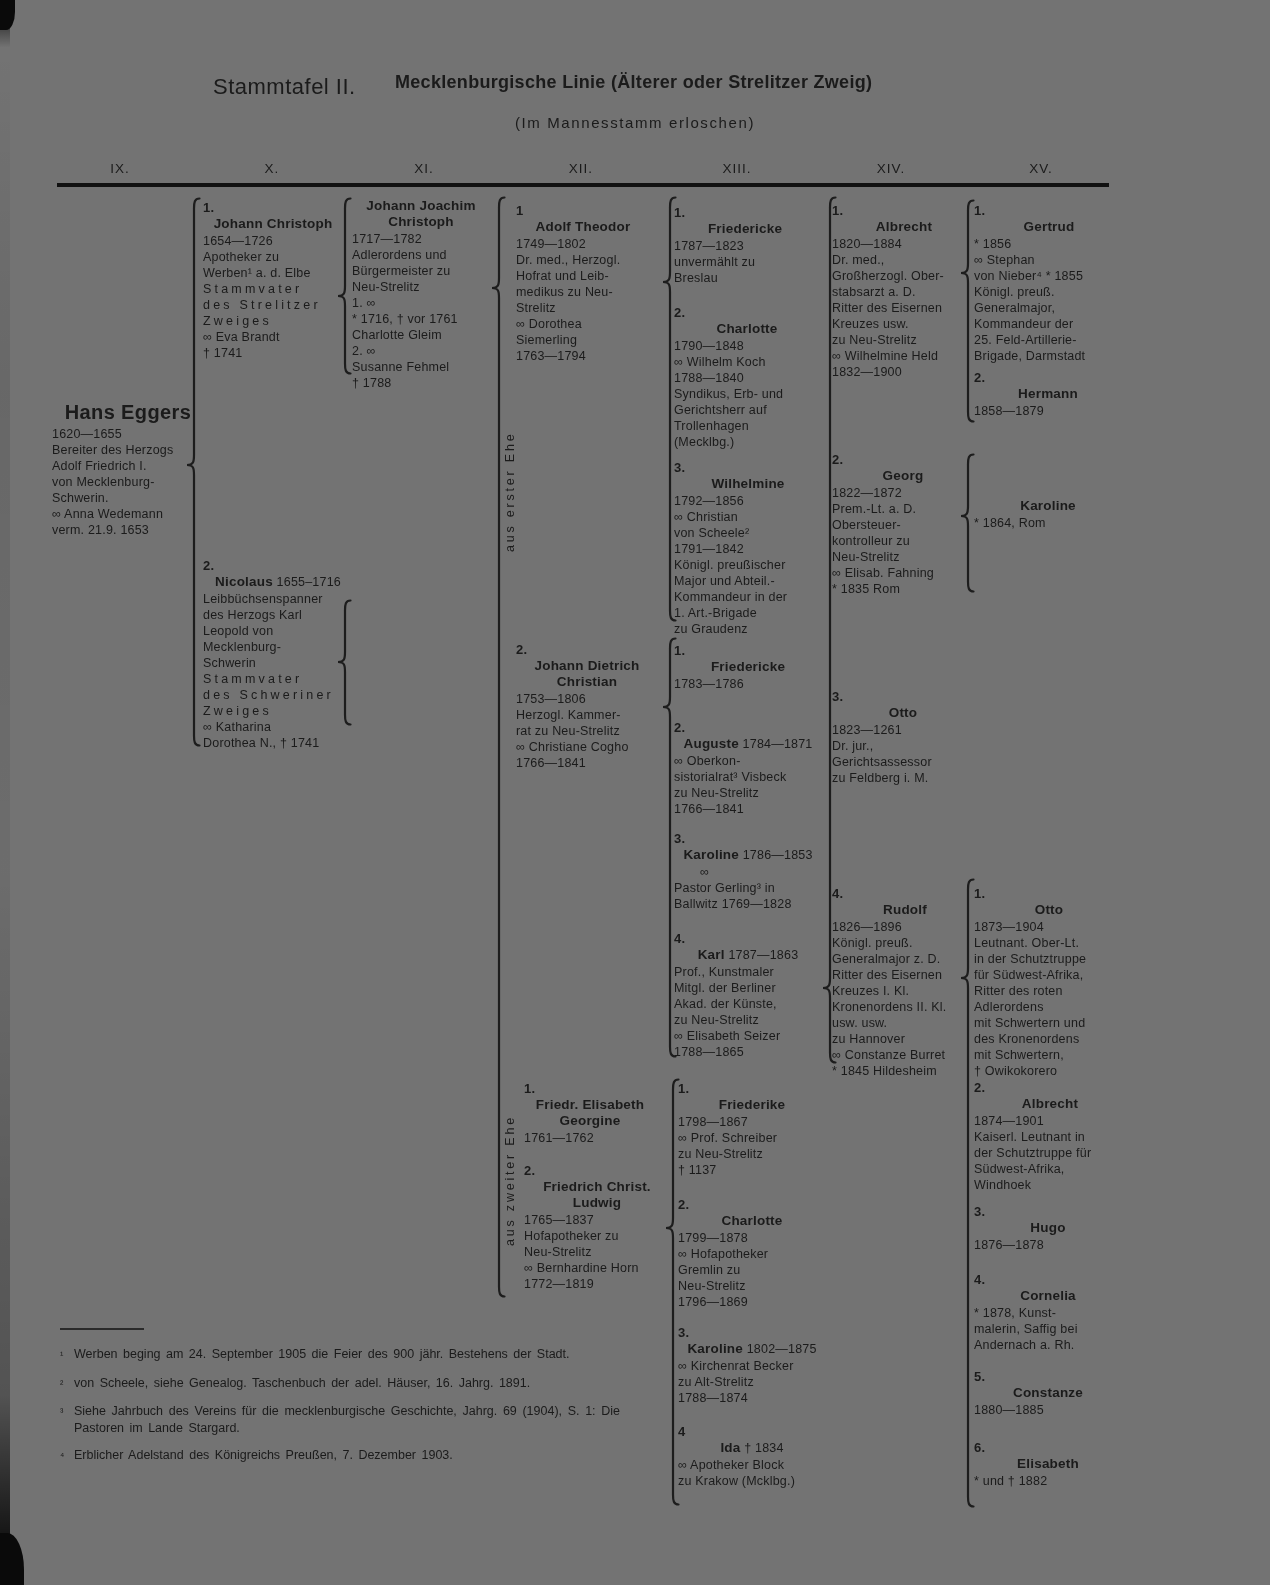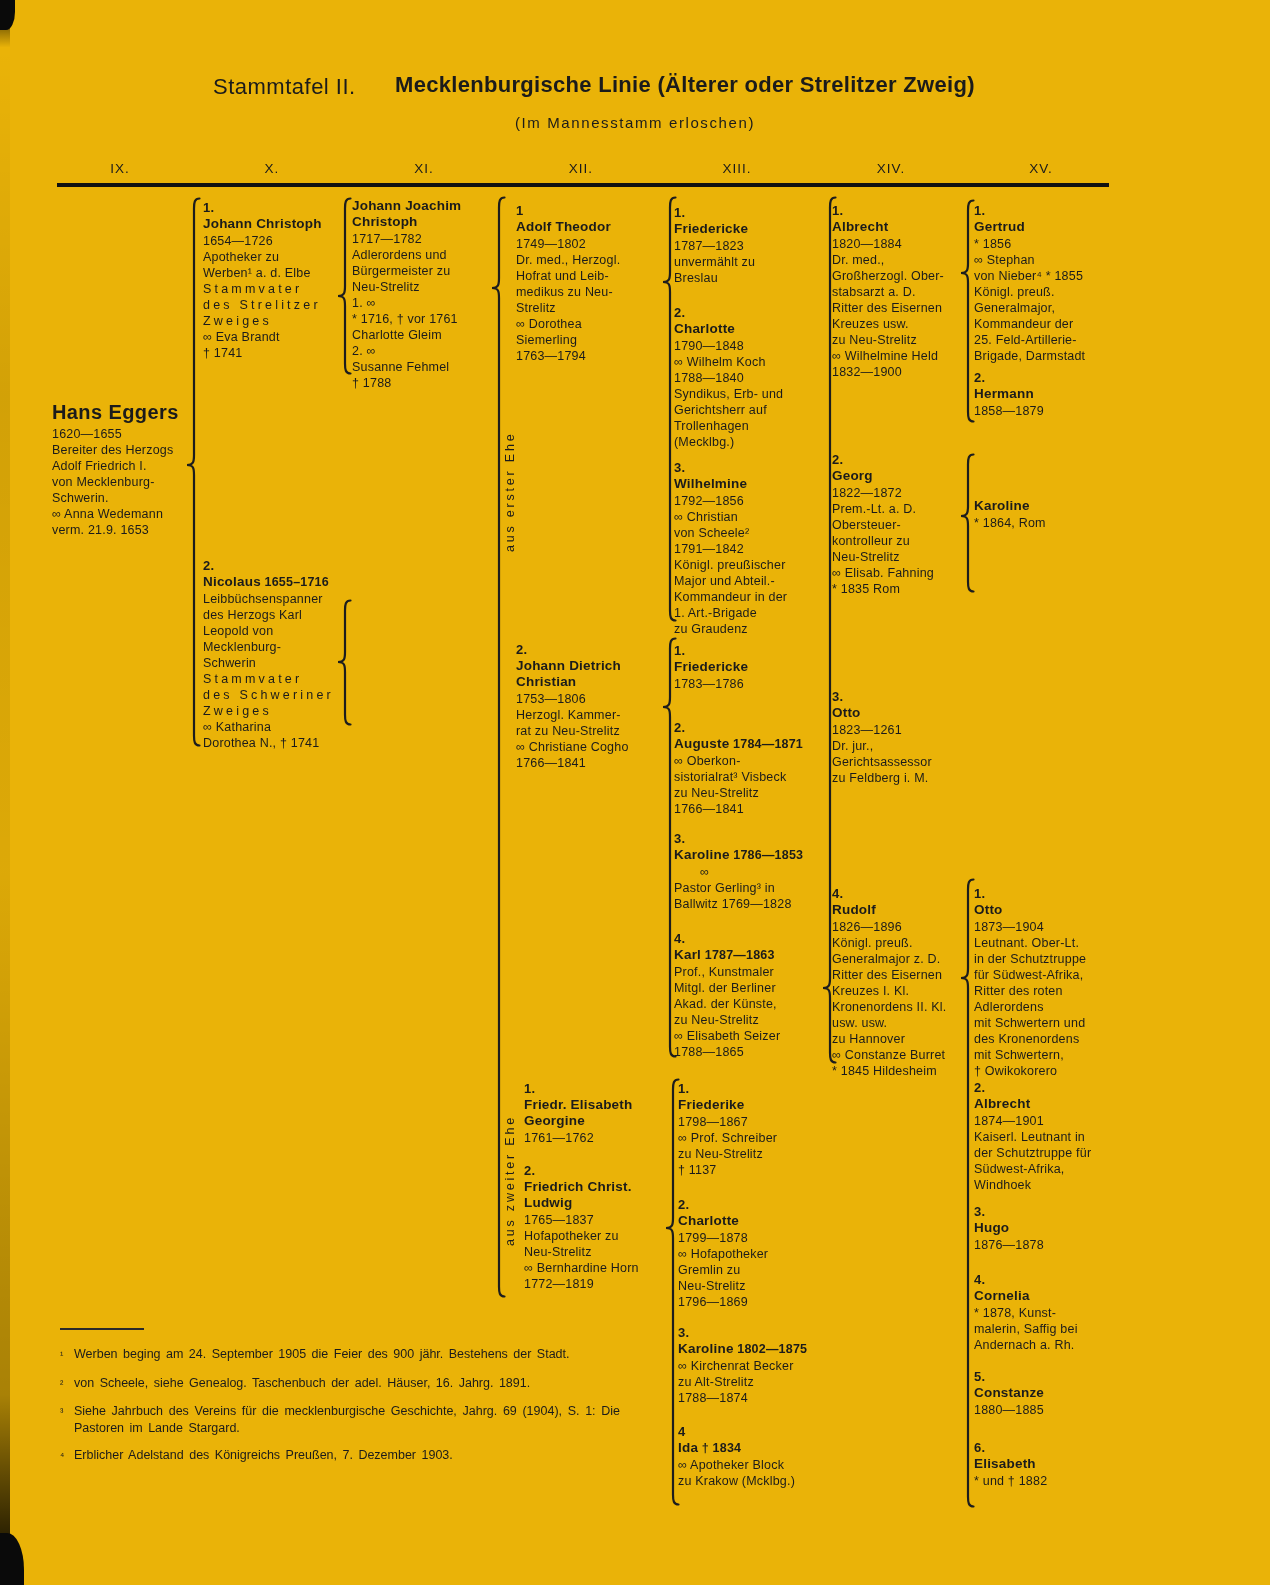--- a/index.html
+++ b/index.html
@@ -1,31 +1,31 @@
 <!DOCTYPE html>
 <html><head>
 <meta charset="utf-8">
 <style>
   html,body{margin:0;padding:0;background:#d9d9d6;}
   .sheet{
     position:relative;width:1270px;height:1585px;margin:0 auto;
-    background:#eab308;color:#1b1b1b;overflow:hidden;
+    background:#737373;color:#1b1b1b;overflow:hidden;
     font-family:"Liberation Sans",sans-serif;
   }
   
   .t-label{position:absolute;left:213px;top:74px;font-size:22px;font-weight:400;letter-spacing:.5px;}
-  .t-main{position:absolute;left:395px;top:72px;font-size:22px;font-weight:700;letter-spacing:.3px;}
+  .t-main{position:absolute;left:395px;top:72px;font-size:18px;font-weight:700;letter-spacing:.3px;}
   .t-sub{position:absolute;left:0;top:114px;width:1270px;text-align:center;font-size:15px;letter-spacing:1.6px;}
   .gen-label{position:absolute;top:161px;width:46px;text-align:center;font-size:13.5px;letter-spacing:1px;}
   .rule{position:absolute;left:57px;top:183px;width:1052px;height:4px;background:#111;}
   
   .person{position:absolute;font-size:12.5px;line-height:16px;letter-spacing:.2px;}
   .person .num{font-weight:700;font-size:13px;}
-  .person .pname{font-weight:700;font-size:13.5px;margin-bottom:1px;}
-  .person .pname .inline{font-weight:700;font-size:12.5px;}
+  .person .pname{font-weight:700;font-size:13.5px;margin-bottom:1px;text-align:center;}
+  .person .pname .inline{font-weight:400;font-size:12.5px;}
   .person.big .pname{font-size:20px;letter-spacing:.4px;margin-bottom:6px;}
   .pline.spaced{letter-spacing:3.2px;}
   .pline.indent{padding-left:26px;}
   
   .vlabel{position:absolute;transform:rotate(-90deg);transform-origin:0 0;
     font-size:12.5px;letter-spacing:2.8px;white-space:nowrap;}
   
   svg.brace{position:absolute;overflow:visible;}
   
   .footnotes{position:absolute;left:60px;top:1328px;width:560px;}

